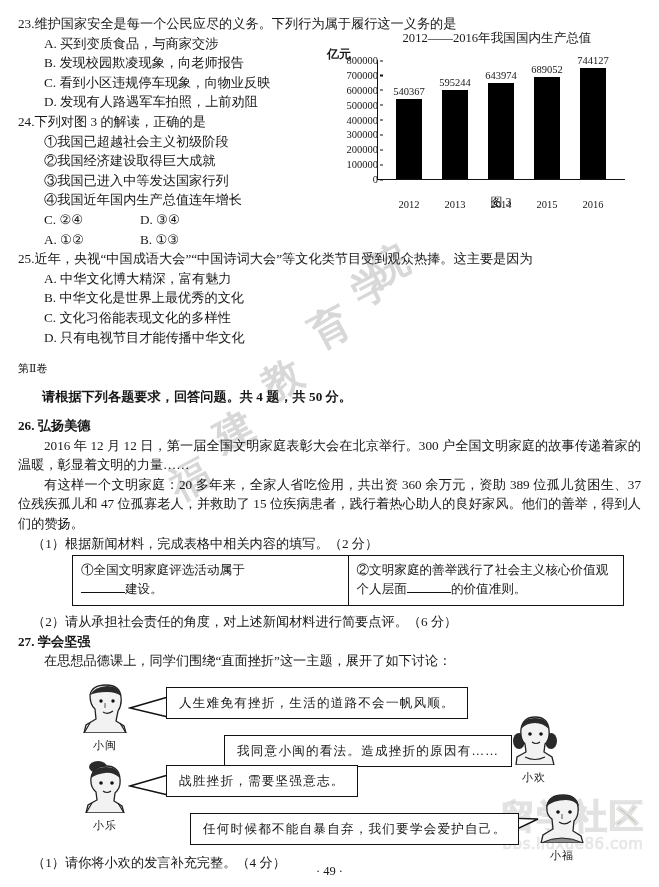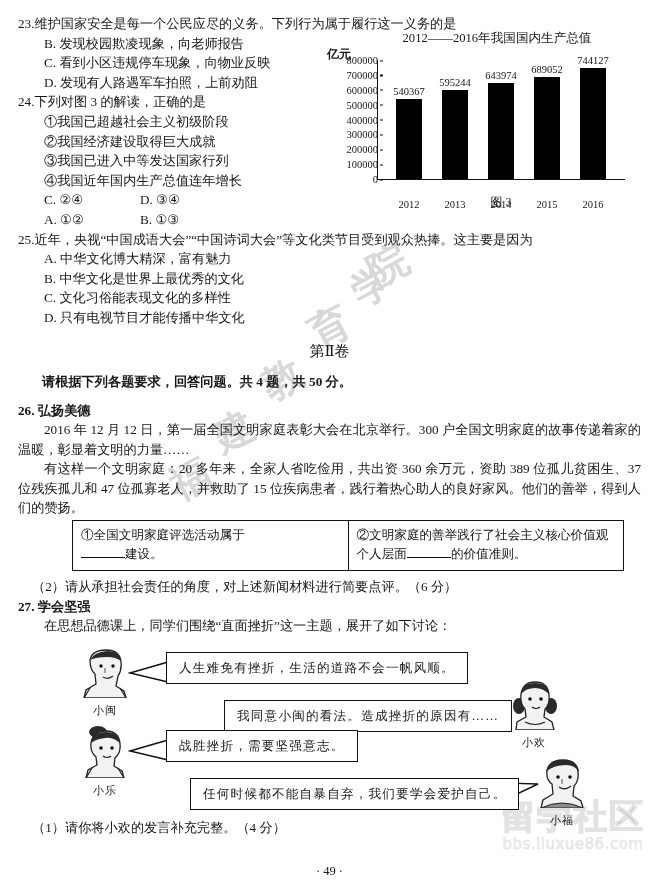--- a/index.html
+++ b/index.html
@@ -147,22 +147,21 @@
     position: absolute;
     left: 72px;
     top: 172px;
     width: 248px;
     text-align: center;
     font-size: 12px;
   }
 
   
   .section-title {
-    text-align: center;
-    font-size: 15px;
+    font-size: 11px;
     margin: 14px 0 12px 0;
   }
   .instruct {
     font-size: 13.2px;
     font-weight: bold;
     padding-left: 24px;
     margin-bottom: 10px;
   }
   .big-q { font-size: 13.2px; line-height: 19.6px; font-weight: bold; }
   .para {
@@ -267,20 +266,21 @@
     <div class="xtick" style="left:169px;">2015</div>
     <div class="xtick" style="left:215px;">2016</div>
   </div>
   <div class="fig-cap">图 3</div>
 </div>
 
 <div class="page">
 
   <div class="left-col">
     <div class="q-line">23.维护国家安全是每一个公民应尽的义务。下列行为属于履行这一义务的是</div>
+    <div class="opt">A. 买到变质食品，与商家交涉</div>
     <div class="opt">B. 发现校园欺凌现象，向老师报告</div>
     <div class="opt">C. 看到小区违规停车现象，向物业反映</div>
     <div class="opt">D. 发现有人路遇军车拍照，上前劝阻</div>
 
     <div class="q-line">24.下列对图 3 的解读，正确的是</div>
     <div class="opt">①我国已超越社会主义初级阶段</div>
     <div class="opt">②我国经济建设取得巨大成就</div>
     <div class="opt">③我国已进入中等发达国家行列</div>
     <div class="opt">④我国近年国内生产总值连年增长</div>
     <div class="opt-row">
@@ -299,20 +299,21 @@
     <div class="opt">D. 只有电视节目才能传播中华文化</div>
   </div>
 
   <div class="section-title">第Ⅱ卷</div>
   <div class="instruct">请根据下列各题要求，回答问题。共 4 题，共 50 分。</div>
 
   <div>
     <div class="big-q">26. 弘扬美德</div>
     <div class="para">2016 年 12 月 12 日，第一届全国文明家庭表彰大会在北京举行。300 户全国文明家庭的故事传递着家的温暖，彰显着文明的力量……</div>
     <div class="para">有这样一个文明家庭：20 多年来，全家人省吃俭用，共出资 360 余万元，资助 389 位孤儿贫困生、37 位残疾孤儿和 47 位孤寡老人，并救助了 15 位疾病患者，践行着热心助人的良好家风。他们的善举，得到人们的赞扬。</div>
+    <div class="sub-q">（1）根据新闻材料，完成表格中相关内容的填写。（2 分）</div>
 
     <table class="mtable">
       <tbody>
           <tr>
         <td>
           <span>①全国文明家庭评选活动属于</span><br>
           <span class="blank"></span><span>建设。</span>
         </td>
         <td>
           <span>②文明家庭的善举践行了社会主义核心价值观个人层面</span><span class="blank"></span><span>的价值准则。</span>

